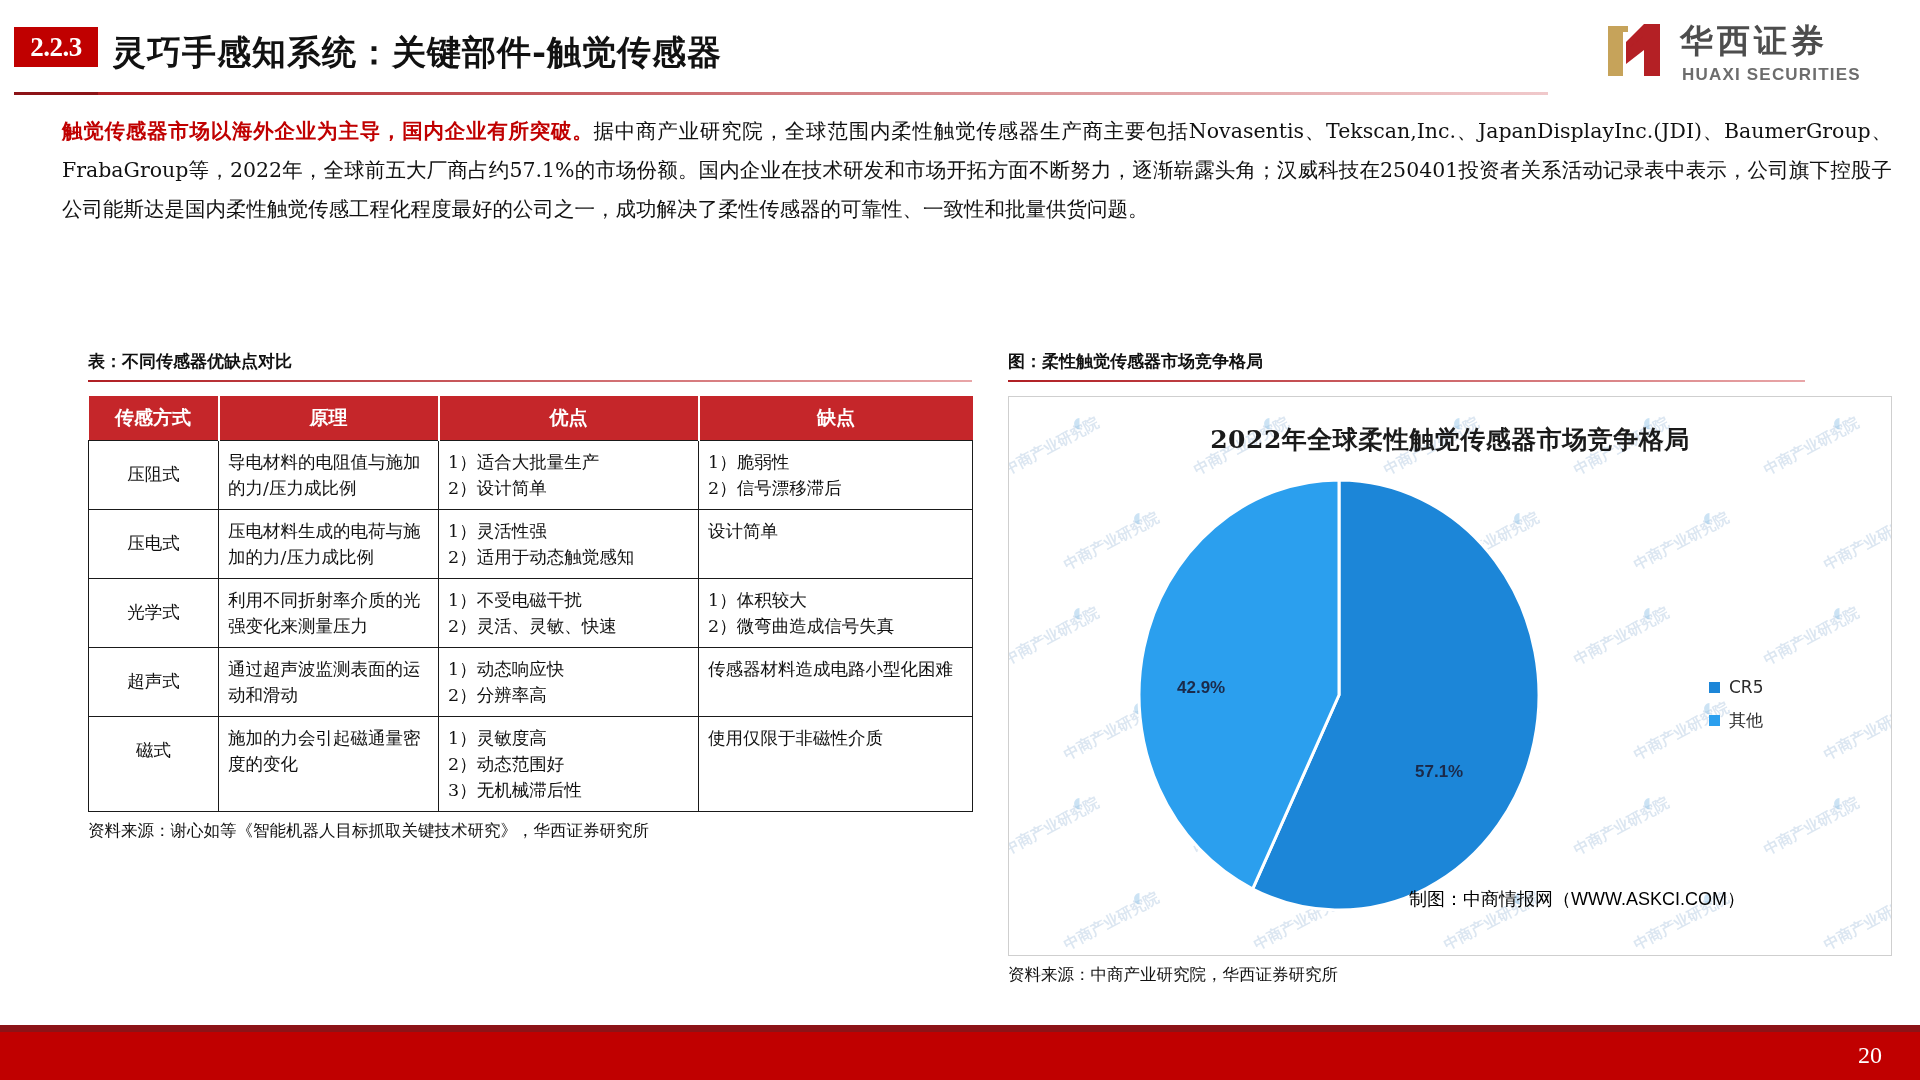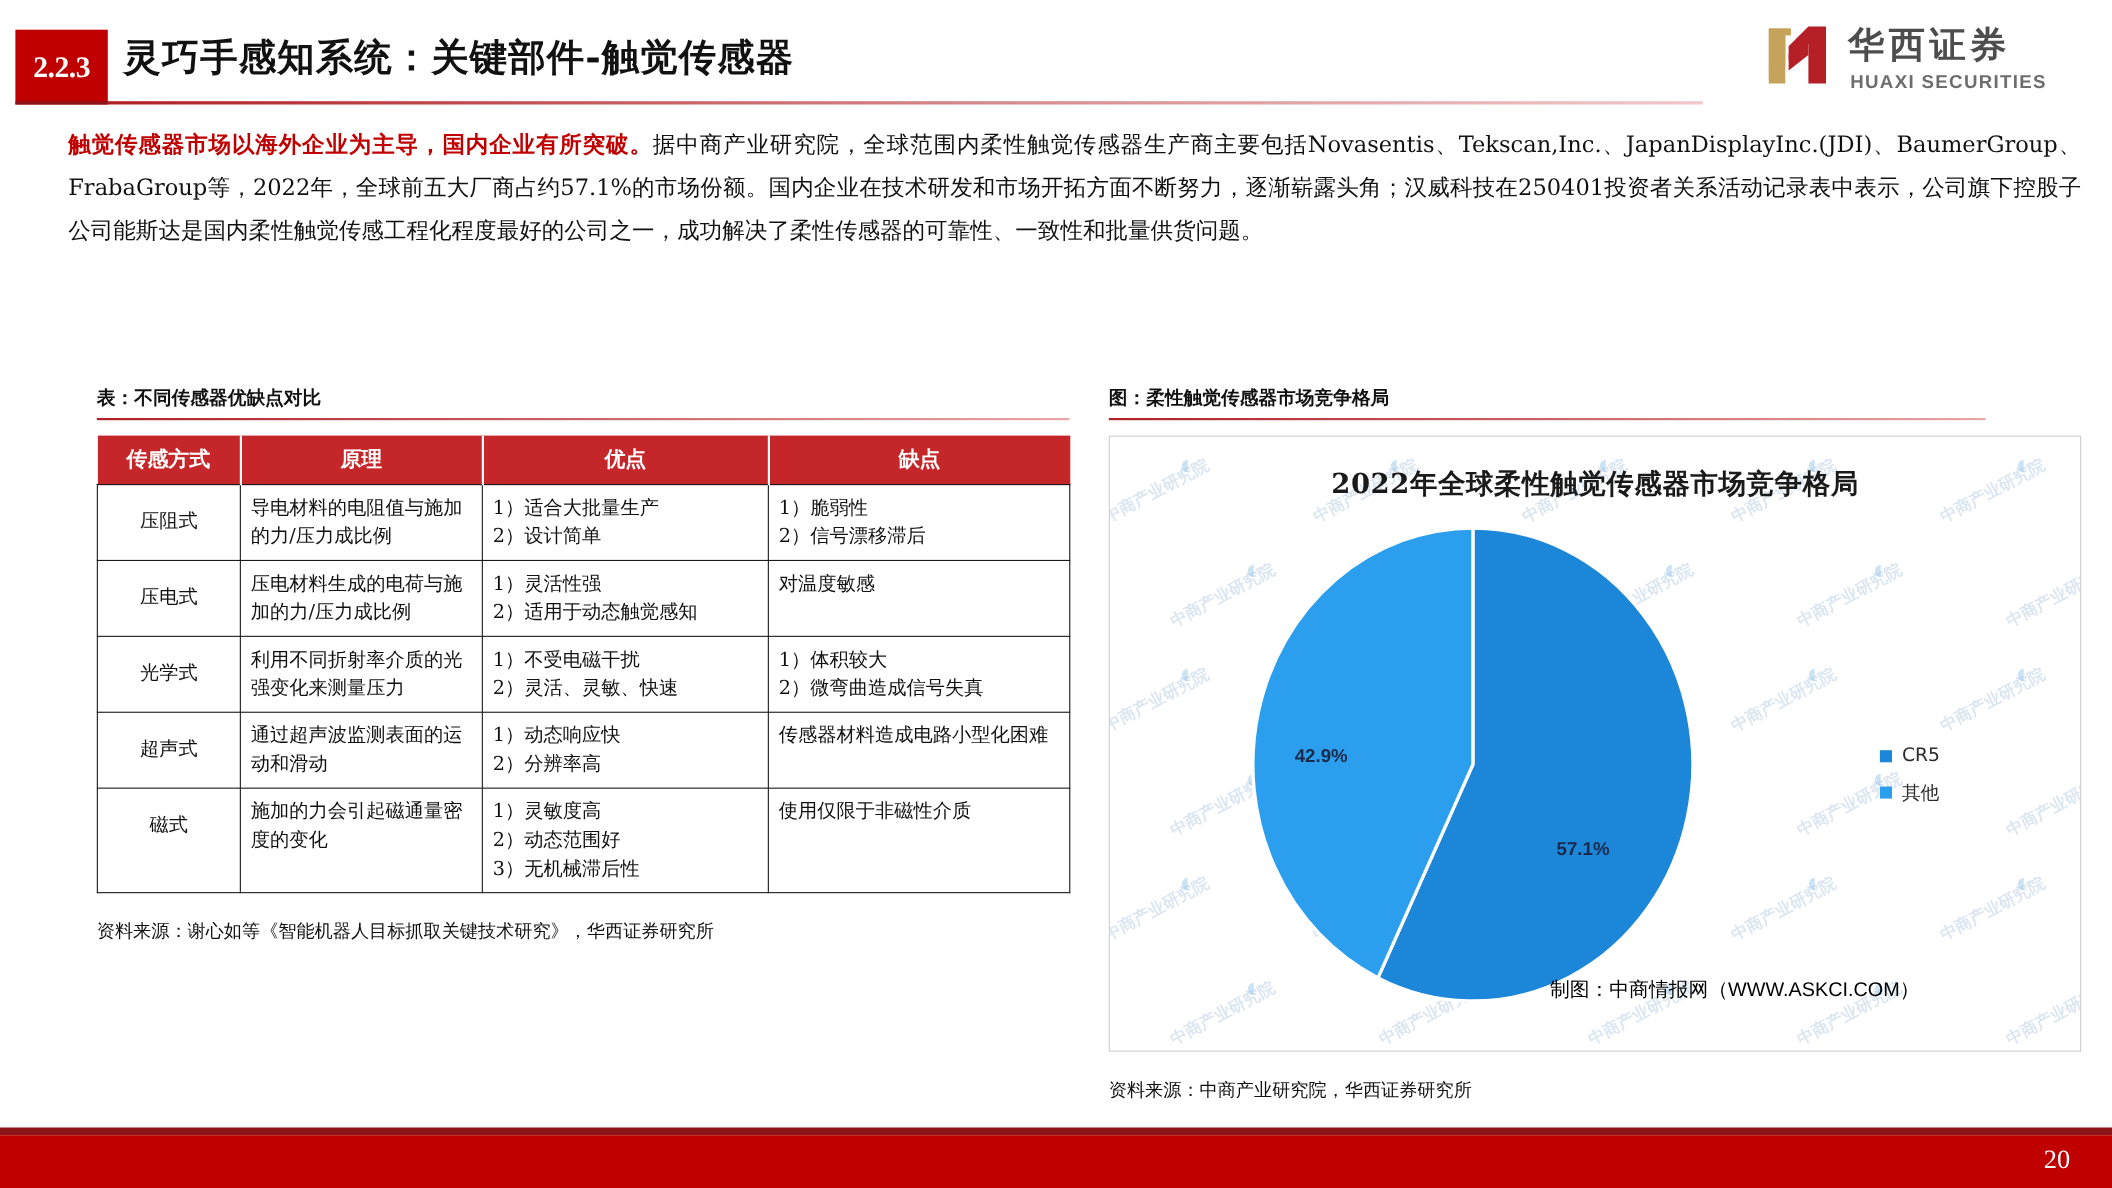--- a/index.html
+++ b/index.html
@@ -7,21 +7,21 @@
     width: 1920px; height: 1080px;
     background: #ffffff;
     font-family: "Liberation Serif", "DejaVu Serif", serif;
     overflow: hidden;
   }
   #slide { position: relative; width: 1920px; height: 1080px; background: #fff; }
 
   
   .hdr-badge {
     position: absolute; left: 14px; top: 27px;
-    width: 84px; height: 68px;
+    width: 84px; height: 40px;
     background: #C00000; color: #fff;
     display: flex; align-items: center; justify-content: center;
     font-family: "Liberation Serif", serif;
     font-weight: bold; font-size: 27px; letter-spacing: -0.5px;
   }
   .hdr-title {
     position: absolute; left: 112px; top: 30px;
     font-size: 34px; font-weight: bold; color: #111;
     letter-spacing: 1px;
     font-family: "DejaVu Serif", "Liberation Serif", serif;
@@ -89,21 +89,21 @@
     vertical-align: top;
     padding: 8px 9px;
     font-size: 17.5px; line-height: 26px; color: #111;
     font-family: "DejaVu Serif","Liberation Serif", serif;
   }
   table.cmp td.c-mode { text-align: center; vertical-align: top; padding-top: 20px; }
   col.w1 { width: 130px; } col.w2 { width: 220px; }
   col.w3 { width: 260px; } col.w4 { width: 274px; }
 
   .src {
-    margin-top: 24px; font-size: 16.5px; color: #111;
+    margin-top: 8px; font-size: 16.5px; color: #111;
     font-family: "DejaVu Serif","Liberation Serif", serif;
   }
 
   
   .chart-box {
     margin-top: 14px; width: 884px; height: 560px;
     border: 1px solid #cfcfcf; background: #fff;
     position: relative; overflow: hidden;
   }
   .chart-title {
@@ -192,21 +192,21 @@
           <tr>
             <td class="c-mode">压阻式</td>
             <td>导电材料的电阻值与施加的力/压力成比例</td>
             <td>1）适合大批量生产<br>2）设计简单</td>
             <td>1）脆弱性<br>2）信号漂移滞后</td>
           </tr>
           <tr>
             <td class="c-mode">压电式</td>
             <td>压电材料生成的电荷与施加的力/压力成比例</td>
             <td>1）灵活性强<br>2）适用于动态触觉感知</td>
-            <td>对温度敏感</td>
+            <td>设计简单</td>
           </tr>
           <tr>
             <td class="c-mode">光学式</td>
             <td>利用不同折射率介质的光强变化来测量压力</td>
             <td>1）不受电磁干扰<br>2）灵活、灵敏、快速</td>
             <td>1）体积较大<br>2）微弯曲造成信号失真</td>
           </tr>
           <tr>
             <td class="c-mode">超声式</td>
             <td>通过超声波监测表面的运动和滑动</td>

